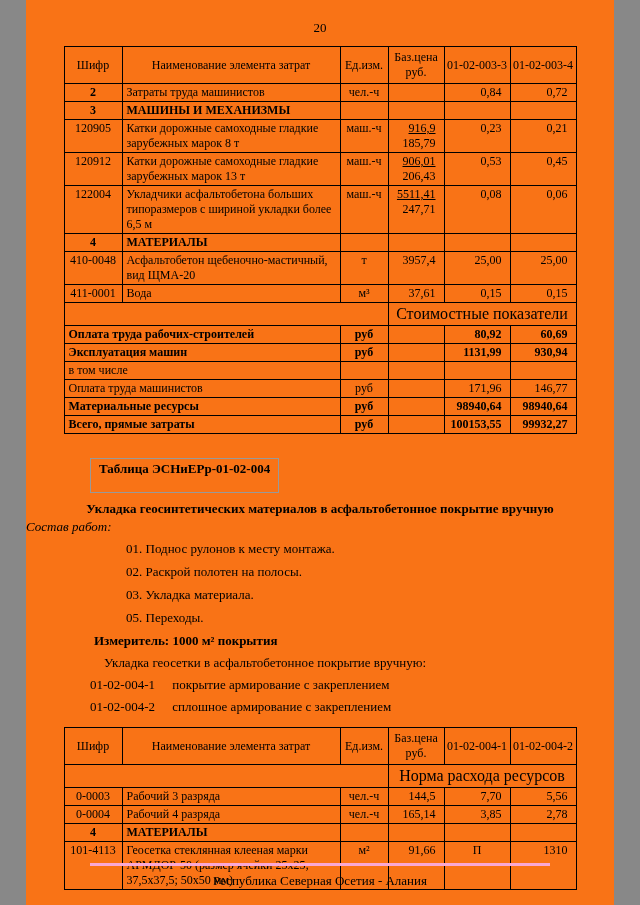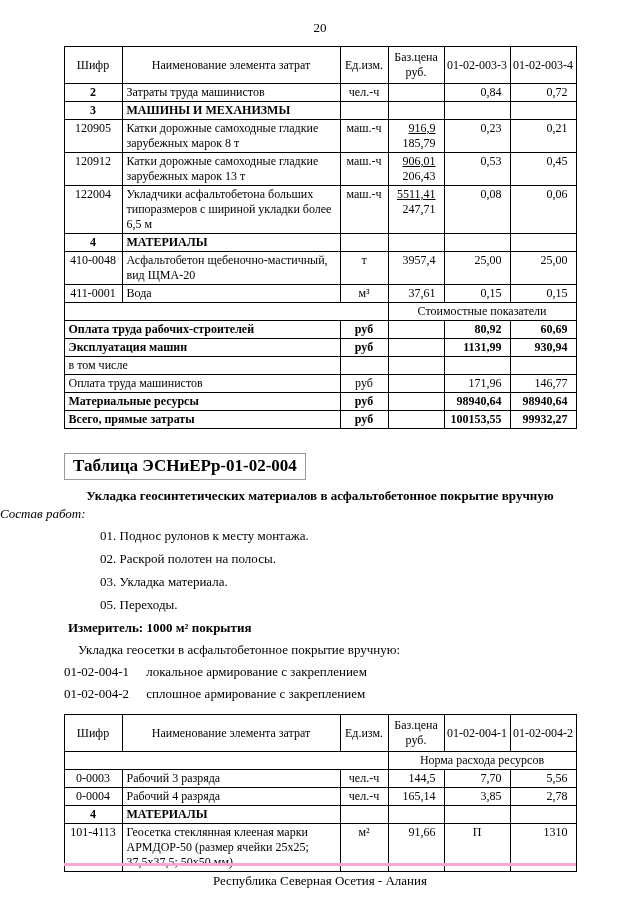--- a/index.html
+++ b/index.html
@@ -1,42 +1,42 @@
 <!DOCTYPE html>
 <html><head>
 <meta charset="utf-8">
 <style>
   * { box-sizing: border-box; }
   html,body { margin:0; padding:0; background:#888; }
   .page {
-    width:640px; height:905px; margin:0 auto; background:#ffffff;
+    width:588px; height:905px; margin:0 auto; background:#f97316;
     font-family:"Liberation Serif", serif; color:#000;
     position:relative; padding-top:20px; overflow:hidden;
   }
   .page-number { text-align:center; font-size:13px; margin-bottom:10px; }
 
   table.doc { border-collapse:collapse; width:512px; margin:0 auto; font-size:12px; table-layout:fixed; }
   table.doc th, table.doc td { border:1px solid #000; padding:1px 4px; vertical-align:top; line-height:1.25; }
   table.doc th { font-weight:normal; text-align:center; vertical-align:middle; padding:3px 2px; }
   col.c-code  { width:58px; }
   col.c-name  { width:218px; }
   col.c-unit  { width:48px; }
   col.c-price { width:56px; }
   col.c-v     { width:66px; }
   .ctr { text-align:center; }
   .num { text-align:right; padding-right:8px !important; }
   .b   { font-weight:bold; }
   tr.b td { font-weight:bold; }
   .frac-top { display:block; text-decoration:underline; }
   .frac-bot { display:block; }
-  .small-row td { font-size:12px; padding:0 4px; text-align:center; line-height:1.3; }
+  .small-row td { font-size:16px; padding:0 4px; text-align:center; line-height:1.3; }
 
   .tbl-label {
-    display:inline-block; margin:24px 0 4px 64px; font-weight:bold; font-size:17px;
-    border:1px solid #999; padding:2px 8px 3px 8px;
+    display:inline-block; margin:24px 0 4px 64px; font-weight:bold; font-size:13px;
+    border:1px solid #999; padding:2px 8px 15px 8px;
   }
   .title-line { text-align:center; font-weight:bold; font-size:13px; margin:4px 20px 2px 20px; }
   .italic-line { text-align:left; font-style:italic; font-size:13px; margin:2px 0 6px 0; }
   .work-item { font-size:13px; margin:0 0 7px 100px; }
   .meter-line { font-size:13px; font-weight:bold; margin:2px 0 6px 68px; }
   .intro-line { font-size:13px; margin:0 0 6px 78px; }
   .variant-line { font-size:13px; margin:0 0 6px 64px; }
   .variant-line .v-desc { margin-left:14px; }
   .t2-wrap { margin-top:12px; }
 
@@ -206,21 +206,21 @@
   <div class="work-item">02. Раскрой полотен на полосы.</div>
   <div class="work-item">03. Укладка материала.</div>
   <div class="work-item">05. Переходы.</div>
   <div class="meter-line">
     <span>Измеритель:</span>
     <span>1000 м² покрытия</span>
   </div>
   <div class="intro-line">Укладка геосетки в асфальтобетонное покрытие вручную:</div>
   <div class="variant-line">
     <span class="v-code">01-02-004-1</span>
-    <span class="v-desc">локальное армирование с закреплением</span>
+    <span class="v-desc">покрытие армирование с закреплением</span>
   </div>
   <div class="variant-line">
     <span class="v-code">01-02-004-2</span>
     <span class="v-desc">сплошное армирование с закреплением</span>
   </div>
 
   
   <div class="t2-wrap">
   <table class="doc">
     <colgroup>

